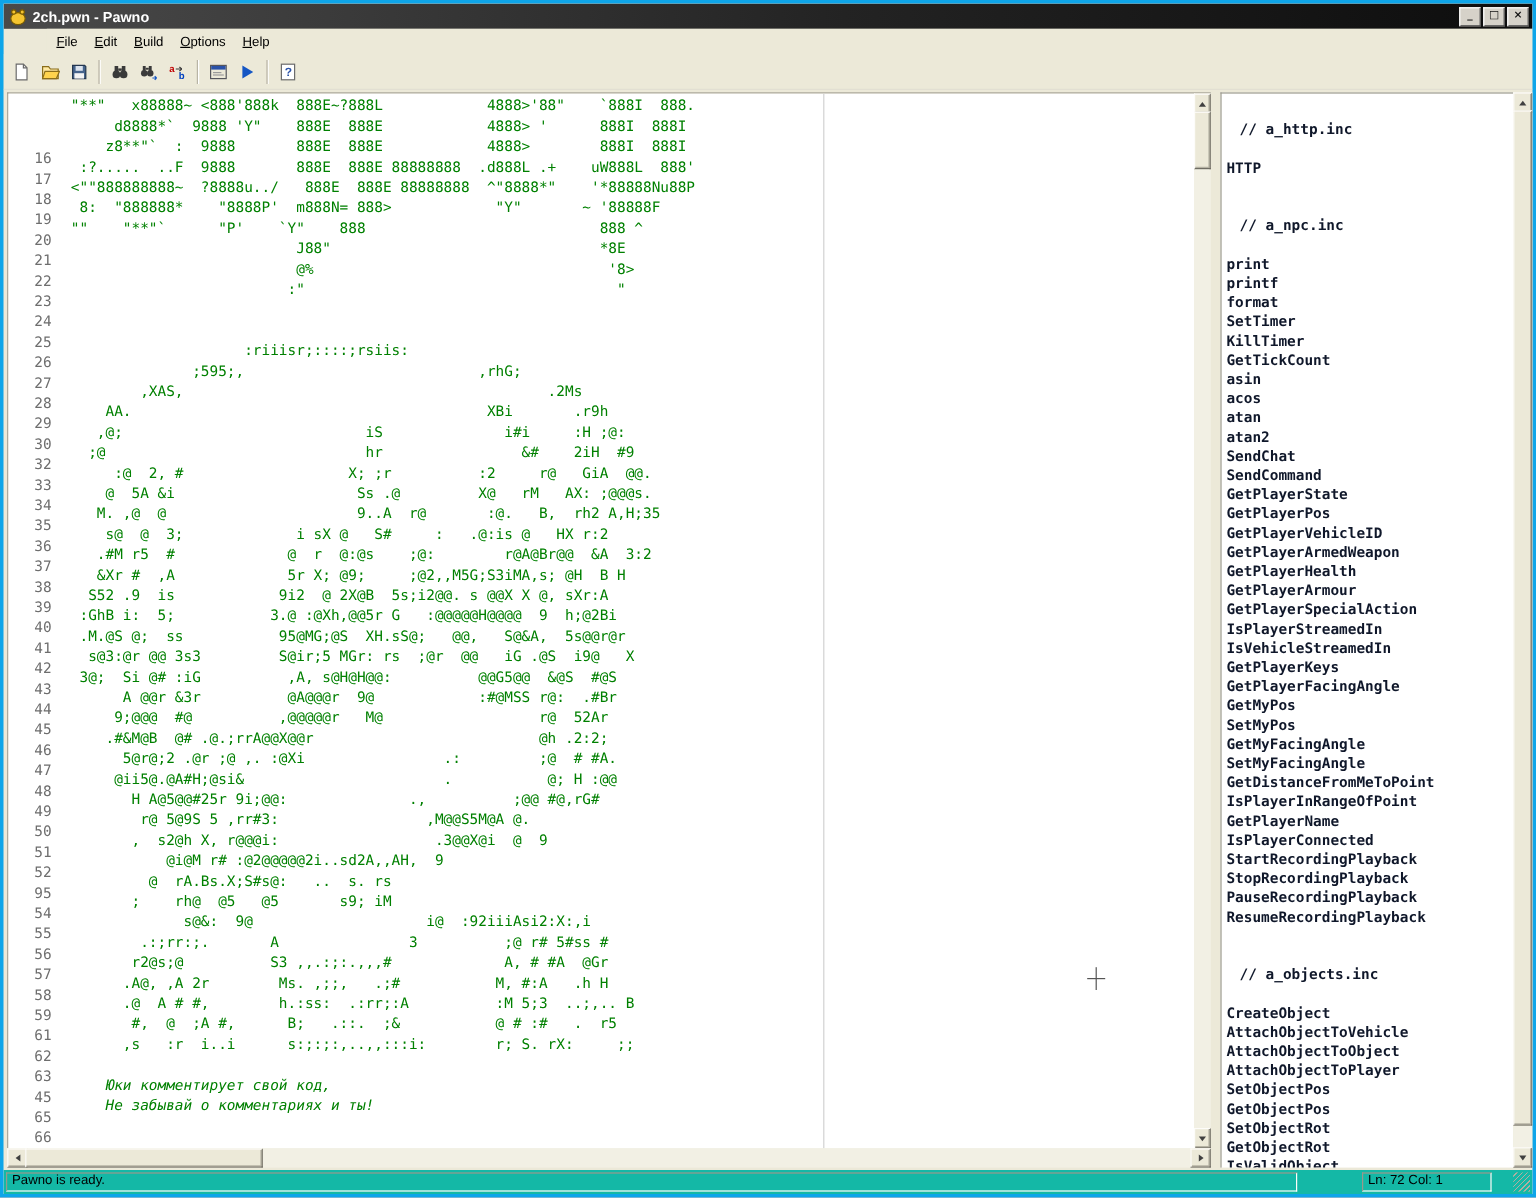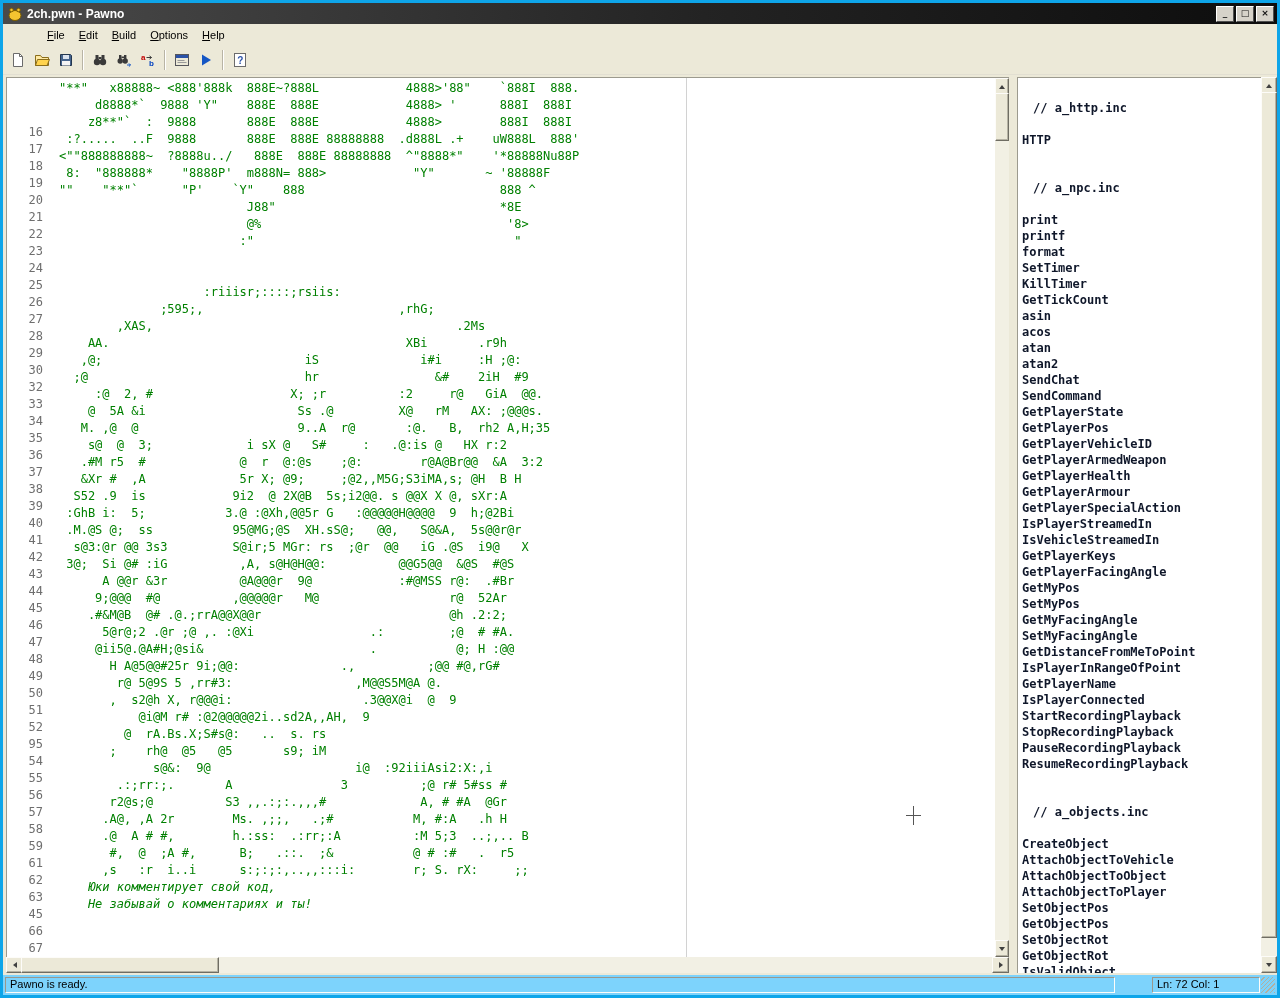--- a/index.html
+++ b/index.html
@@ -46,21 +46,21 @@
   .mid-gap{width:8px;flex:0 0 auto;}
   
   .func-panel{width:244px;flex:0 0 auto;background:#fff;border-top:1px solid #9c9a8e;border-left:1px solid #9c9a8e;overflow:hidden;padding-top:22px;box-sizing:border-box;}
   .func-item{height:16px;line-height:16px;font-family:"DejaVu Sans Mono",monospace;font-size:12px;font-weight:bold;color:#0f172a;padding-left:4px;white-space:pre;cursor:default;}
   .func-item.comment{padding-left:15px;}
   .func-scroll{flex:0 0 16px;position:relative;background:#f2f0e4;}
   .func-scroll .sb-up{top:0;left:0;right:0;height:15px;}
   .func-scroll .sb-down{bottom:0;left:0;right:0;height:15px;}
   .func-scroll .sb-thumb{top:15px;left:0;right:0;bottom:35px;}
   
-  .statusbar{height:20px;flex:0 0 auto;display:flex;gap:1px;padding:2px;background:#7dd3fc;box-sizing:border-box;}
+  .statusbar{height:20px;flex:0 0 auto;display:flex;gap:18px;padding:2px;background:#14b8a6;box-sizing:border-box;}
   .status-cell{border:1px solid;border-color:#9a988c #fdfcf9 #fdfcf9 #9a988c;font-size:11px;padding:0 4px;line-height:13px;color:#000;box-sizing:border-box;}
   .status-msg{flex:1;}
   .status-pos{width:108px;flex:0 0 auto;margin-left:36px;}
   .status-grip{width:14px;flex:0 0 auto;border:none;background:repeating-linear-gradient(135deg,transparent 0 2px,#b2af9f 2px 3px);}
   
   .cursor-cross{position:absolute;left:903px;top:803px;width:15px;height:19px;pointer-events:none;z-index:5;}
   .cursor-cross::before{content:"";position:absolute;left:7px;top:0;width:1px;height:19px;background:#555;}
   .cursor-cross::after{content:"";position:absolute;top:9px;left:0;width:15px;height:1px;background:#555;}
 </style>
 </head>
@@ -405,20 +405,24 @@
             <div class="line">
               <span class="lineno">63</span>
               <span class="linetext code">       #,  @  ;A #,      B;   .::.  ;&amp;           @ # :#   .  r5</span>
             </div>
 
             <div class="line">
               <span class="lineno">45</span>
               <span class="linetext code">      ,s   :r  i..i      s:;:;:,..,,:::i:        r; S. rX:     ;;</span>
             </div>
 
+            <div class="line">
+              <span class="lineno">65</span>
+              <span class="linetext code"></span>
+            </div>
 
             <div class="line">
               <span class="lineno">66</span>
               <span class="linetext cmt">    Юки комментирует свой код,</span>
             </div>
 
             <div class="line">
               <span class="lineno">67</span>
               <span class="linetext cmt">    Не забывай о комментариях и ты!</span>
             </div>

